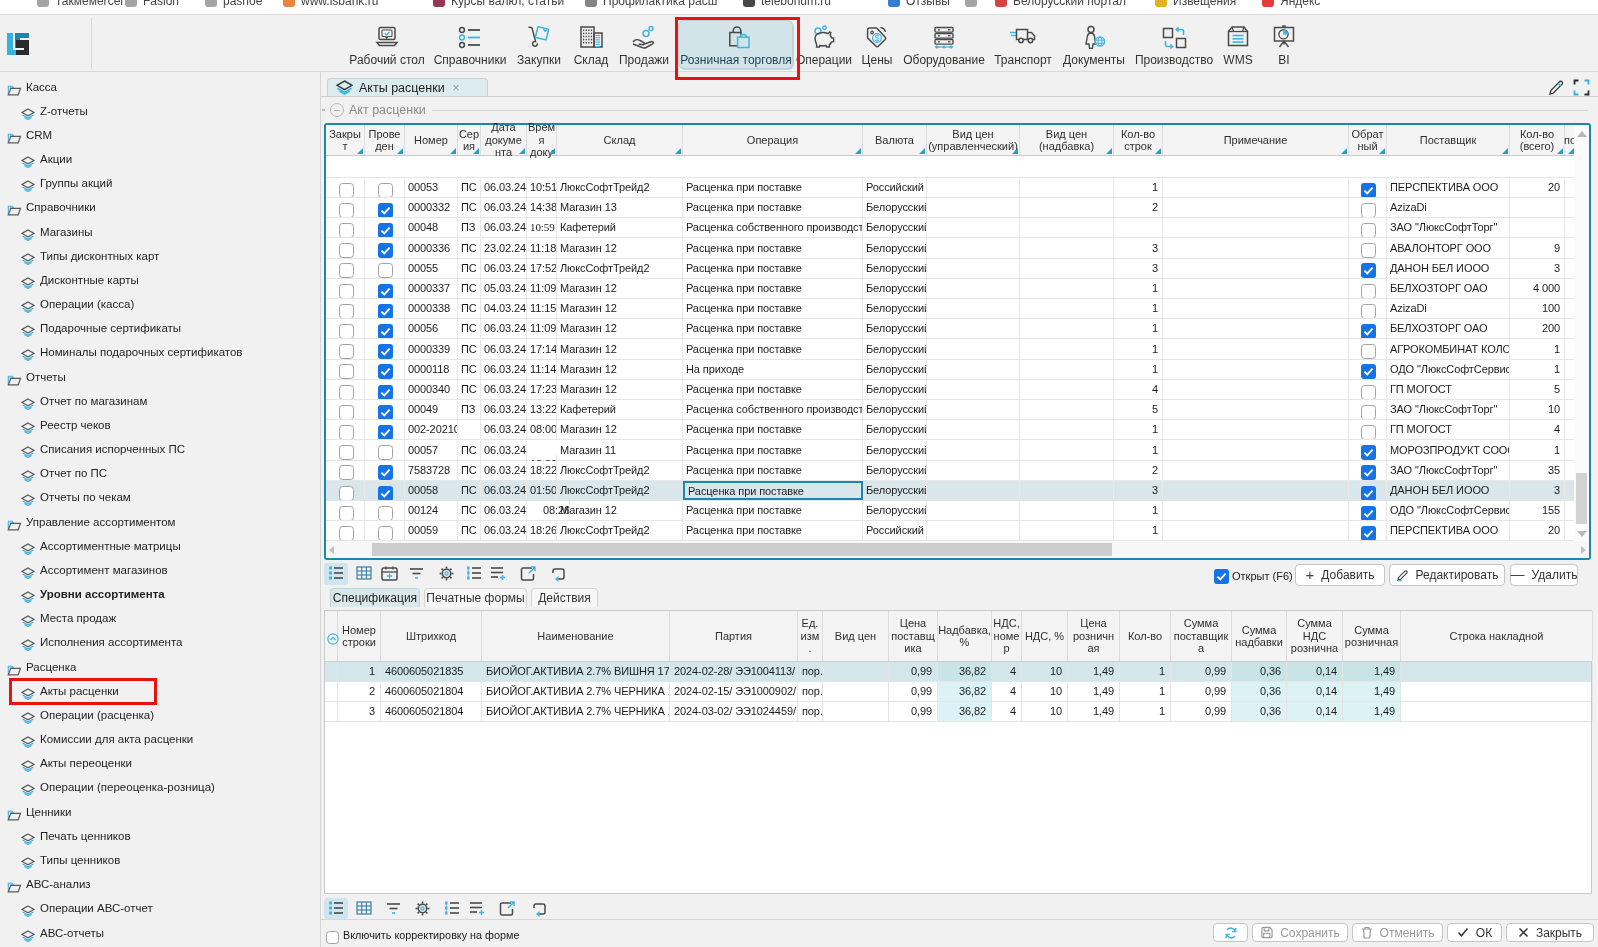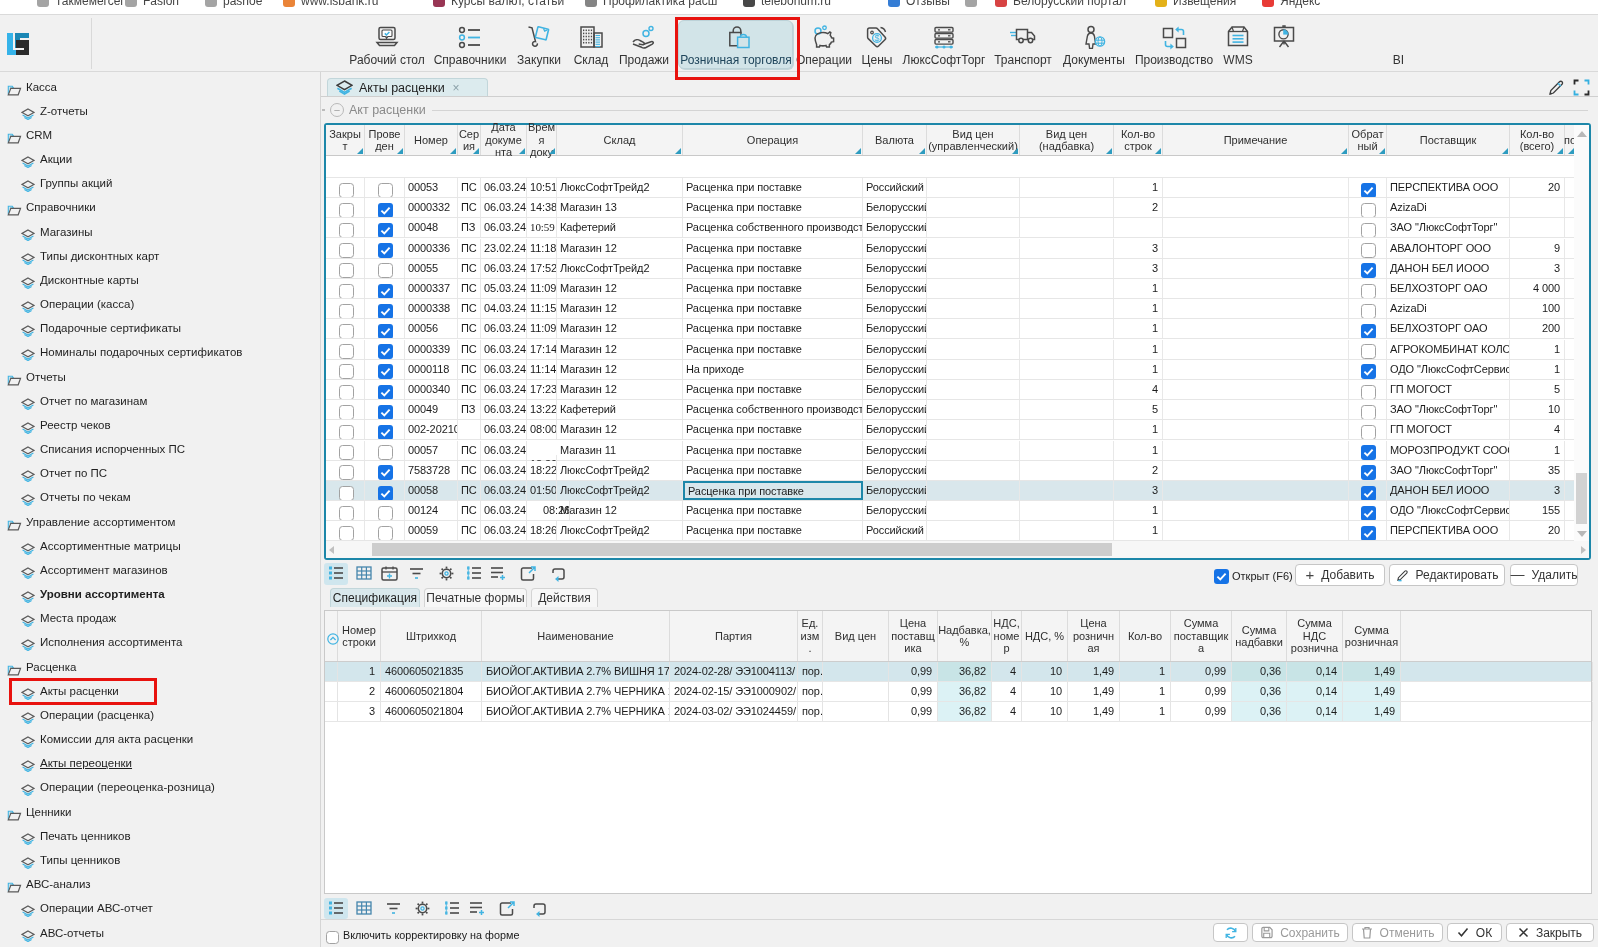--- a/index.html
+++ b/index.html
@@ -143,21 +143,21 @@
           <line x1="8" y1="10.8" x2="10" y2="10.8" stroke="#4a4a4a" stroke-width="1.3"></line>
           <line x1="18" y1="10.8" x2="20.5" y2="10.8" stroke="#4a4a4a" stroke-width="1.3"></line>
           <rect x="5" y="14.5" width="18" height="4.6" rx="1" stroke="#4a4a4a" stroke-width="1.4"></rect>
           <line x1="8" y1="16.8" x2="10" y2="16.8" stroke="#4a4a4a" stroke-width="1.3"></line>
           <line x1="18" y1="16.8" x2="20.5" y2="16.8" stroke="#4a4a4a" stroke-width="1.3"></line>
           <line x1="5" y1="22" x2="23" y2="22" stroke="#41b4e2" stroke-width="1.2"></line>
 <circle cx="7" cy="22" r="1.5" fill="#41b4e2"></circle>
           <circle cx="14" cy="22" r="1.5" fill="#41b4e2"></circle>
           <circle cx="21" cy="22" r="1.5" fill="#41b4e2"></circle>
         </svg></div>
-<div class="abs" style="left:824px;top:38px;width:240px;text-align:center;font-size:12px;color:#333;">ЛюксСофтТорг</div>
+<div class="abs" style="left:824px;top:38px;width:240px;text-align:center;font-size:12px;color:#333;">Оборудование</div>
 <div class="abs" style="left:1009px;top:10px;"><svg width="28" height="20" viewBox="0 0 28 20" fill="none">
           <line x1="1" y1="7.5" x2="7" y2="7.5" stroke="#41b4e2" stroke-width="1.4"></line>
 <line x1="2" y1="10.5" x2="7" y2="10.5" stroke="#41b4e2" stroke-width="1.4"></line>
 <rect x="7.5" y="4.5" width="11" height="10" stroke="#4a4a4a" stroke-width="1.5"></rect>
 <path d="M18.5 7.5 h4 l3 3.5 v3.5 h-7" stroke="#4a4a4a" stroke-width="1.5"></path>
 <circle cx="12" cy="15.5" r="2.2" stroke="#4a4a4a" stroke-width="1.5" fill="#f1f1f1"></circle>
 <circle cx="21.5" cy="15.5" r="2.2" stroke="#4a4a4a" stroke-width="1.5" fill="#f1f1f1"></circle>
         </svg></div>
 <div class="abs" style="left:903px;top:38px;width:240px;text-align:center;font-size:12px;color:#333;">Транспорт</div>
 <div class="abs" style="left:1081px;top:10px;"><svg width="26" height="24" viewBox="0 0 26 24" fill="none">
@@ -187,21 +187,21 @@
 <line x1="8.5" y1="17.1" x2="19.5" y2="17.1" stroke="#41b4e2" stroke-width="1.6"></line>
 </svg></div>
 <div class="abs" style="left:1118px;top:38px;width:240px;text-align:center;font-size:12px;color:#333;">WMS</div>
 <div class="abs" style="left:1270px;top:10px;"><svg width="28" height="23" viewBox="0 0 28 23" fill="none">
           <path d="M13 2.5 v-1.5 h2 v1.5" stroke="#4a4a4a" stroke-width="1.4"></path>
 <rect x="4.5" y="2.5" width="19" height="13.5" stroke="#4a4a4a" stroke-width="1.5"></rect>
 <circle cx="13.5" cy="9.3" r="4.6" stroke="#4a4a4a" stroke-width="1.4"></circle>
 <path d="M13.5 4.7 A4.6 4.6 0 0 1 18.1 9.3 L13.5 9.3 Z" fill="#41b4e2" stroke="#41b4e2" stroke-width="0.6"></path>
 <path d="M14 16 l-4.5 6 M14 16 l4.5 6 M14 16 v3.5" stroke="#4a4a4a" stroke-width="1.4"></path>
 </svg></div>
-<div class="abs" style="left:1164px;top:38px;width:240px;text-align:right;font-size:12px;color:#333;">BI</div>
+<div class="abs" style="left:1164px;top:38px;width:240px;text-align:center;font-size:12px;color:#333;">BI</div>
 </div>
 <div class="abs" style="left:675px;top:17px;width:125px;height:63px;border:3px solid #e8120e;z-index:50;"></div>
 <div class="abs" style="left:7px;top:81.5px;"><svg width="15" height="12" viewBox="0 0 15 12" fill="none">
         <path d="M1.3 10.6 V2.2 h4 l1.3 1.9 h-4" fill="none" stroke="#41b4e2" stroke-width="1.1"></path>
 <path d="M3.8 4.4 h9.7 l-2.3 6.4 H1.3 z" fill="#f1f1f1" stroke="#5a5a5a" stroke-width="1.2"></path>
       </svg></div>
 <div class="abs" style="left:26px;top:80.5px;font-size:11.5px;color:#1f1f1f;white-space:nowrap;">Касса</div>
 <div class="abs" style="left:21px;top:105.7px;"><svg width="14" height="12" viewBox="0 0 14 12" fill="none">
         <path d="M7 1 L13 4.4 7 7.8 1 4.4 Z" stroke="#5a5a5a" stroke-width="1.2" fill="#f1f1f1"></path>
 <path d="M1.6 6.9 L7 10 12.4 6.9" stroke="#41b4e2" stroke-width="1.2" fill="none"></path>
@@ -357,21 +357,21 @@
         <path d="M7 1 L13 4.4 7 7.8 1 4.4 Z" stroke="#5a5a5a" stroke-width="1.2" fill="#f1f1f1"></path>
 <path d="M1.6 6.9 L7 10 12.4 6.9" stroke="#41b4e2" stroke-width="1.2" fill="none"></path>
 <path d="M3.4 9.4 L7 11.5 10.6 9.4" stroke="#41b4e2" stroke-width="1.2" fill="none"></path>
       </svg></div>
 <div class="abs" style="left:40px;top:733.1px;font-size:11.5px;color:#1f1f1f;white-space:nowrap;">Комиссии для акта расценки</div>
 <div class="abs" style="left:21px;top:758.3px;"><svg width="14" height="12" viewBox="0 0 14 12" fill="none">
         <path d="M7 1 L13 4.4 7 7.8 1 4.4 Z" stroke="#5a5a5a" stroke-width="1.2" fill="#f1f1f1"></path>
 <path d="M1.6 6.9 L7 10 12.4 6.9" stroke="#41b4e2" stroke-width="1.2" fill="none"></path>
 <path d="M3.4 9.4 L7 11.5 10.6 9.4" stroke="#41b4e2" stroke-width="1.2" fill="none"></path>
       </svg></div>
-<div class="abs" style="left:40px;top:757.3px;font-size:11.5px;color:#1f1f1f;white-space:nowrap;text-decoration:underline;">Акты переоценки</div>
+<div class="abs" style="left:40px;top:757.3px;font-size:11.5px;color:#1f1f1f;white-space:nowrap;">Акты переоценки</div>
 <div class="abs" style="left:21px;top:782.4px;"><svg width="14" height="12" viewBox="0 0 14 12" fill="none">
         <path d="M7 1 L13 4.4 7 7.8 1 4.4 Z" stroke="#5a5a5a" stroke-width="1.2" fill="#f1f1f1"></path>
 <path d="M1.6 6.9 L7 10 12.4 6.9" stroke="#41b4e2" stroke-width="1.2" fill="none"></path>
 <path d="M3.4 9.4 L7 11.5 10.6 9.4" stroke="#41b4e2" stroke-width="1.2" fill="none"></path>
       </svg></div>
 <div class="abs" style="left:40px;top:781.4px;font-size:11.5px;color:#1f1f1f;white-space:nowrap;">Операции (переоценка-розница)</div>
 <div class="abs" style="left:7px;top:806.6px;"><svg width="15" height="12" viewBox="0 0 15 12" fill="none">
         <path d="M1.3 10.6 V2.2 h4 l1.3 1.9 h-4" fill="none" stroke="#41b4e2" stroke-width="1.1"></path>
 <path d="M3.8 4.4 h9.7 l-2.3 6.4 H1.3 z" fill="#f1f1f1" stroke="#5a5a5a" stroke-width="1.2"></path>
       </svg></div>
@@ -1059,20 +1059,21 @@
 <div class="tbl-hcell" style="left:564px;width:49px;">Цена<br>поставщ<br>ика</div>
 <div class="tbl-hcell" style="left:613px;width:54px;">Надбавка,<br>%</div>
 <div class="tbl-hcell" style="left:667px;width:30px;">НДС,<br>номе<br>р</div>
 <div class="tbl-hcell" style="left:697px;width:46px;">НДС, %</div>
 <div class="tbl-hcell" style="left:743px;width:52px;">Цена<br>розничн<br>ая</div>
 <div class="tbl-hcell" style="left:795px;width:51px;">Кол-во</div>
 <div class="tbl-hcell" style="left:846px;width:61px;">Сумма<br>поставщик<br>а</div>
 <div class="tbl-hcell" style="left:907px;width:55px;">Сумма<br>надбавки</div>
 <div class="tbl-hcell" style="left:962px;width:56px;">Сумма<br>НДС<br>рознична</div>
 <div class="tbl-hcell" style="left:1018px;width:58px;">Сумма<br>розничная</div>
+<div class="tbl-hcell" style="left:1076px;width:192px;">Строка накладной</div>
 </div>
 <div class="abs" style="left:327px;top:631px;">
 <svg width="12" height="12" viewBox="0 0 12 12" fill="none">
         <circle cx="6" cy="6" r="5.2" stroke="#41b4e2" stroke-width="1.2"></circle>
         <path d="M3.4 7 L6 4.4 8.6 7" stroke="#41b4e2" stroke-width="1.3"></path>
       </svg></div>
 <div class="abs" style="left:325px;top:662px;width:1266px;height:20px;background:#d3e6ec;border-bottom:1px solid #e6e6e6;">
 <div class="dcell" style="left:0px;width:13px;"></div>
 <div class="dcell" style="left:13px;width:43px;text-align:right;padding-right:5px;">1</div>
 <div class="dcell" style="left:56px;width:101px;">4600605021835</div>

